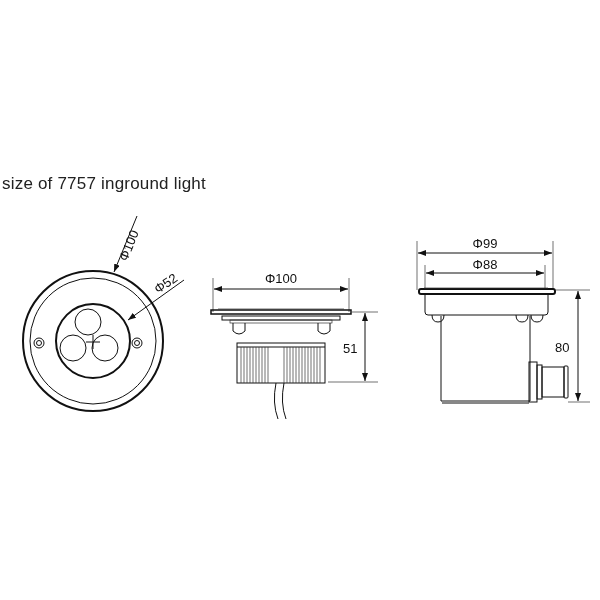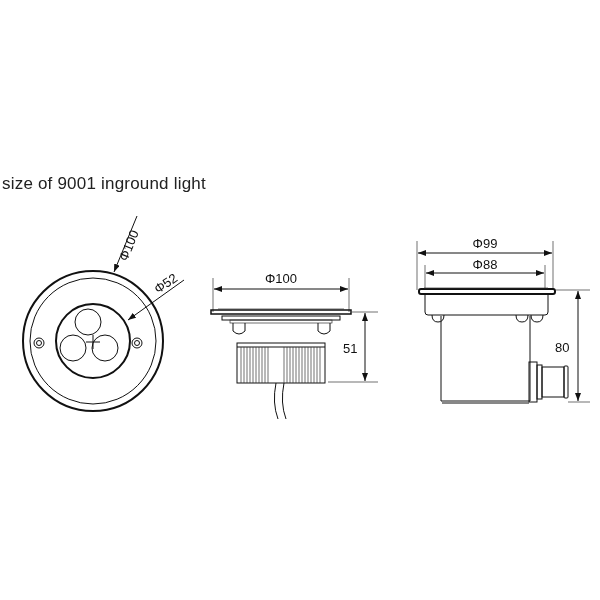--- a/index.html
+++ b/index.html
@@ -7,21 +7,21 @@
   .title { position: absolute; left: 2px; top: 174px; font-size: 17px; color: #222; letter-spacing: 0.2px; white-space: nowrap; }
   svg { position: absolute; left: 0; top: 0; }
   .dim-text { font-family: "Liberation Sans", sans-serif; font-size: 13px; fill: #111; }
   .ln { stroke: #111; fill: none; stroke-width: 1; }
   .thick { stroke: #111; fill: none; stroke-width: 2; }
   .thin { stroke: #333; fill: none; stroke-width: 0.7; }
 </style>
 </head>
 <body>
 
-<div class="title">size of 9001 inground light</div>
+<div class="title">size of 7757 inground light</div>
 
 <svg width="600" height="600" viewBox="0 0 600 600">
   <defs>
     <marker id="arr" markerWidth="8" markerHeight="6" refX="8" refY="3" orient="auto" markerUnits="userSpaceOnUse">
       <path d="M0,0 L8,3 L0,6 Z" fill="#111"></path>
     </marker>
     <marker id="arrS" markerWidth="8" markerHeight="6" refX="0" refY="3" orient="auto" markerUnits="userSpaceOnUse">
       <path d="M8,0 L0,3 L8,6 Z" fill="#111"></path>
     </marker>
   </defs>

